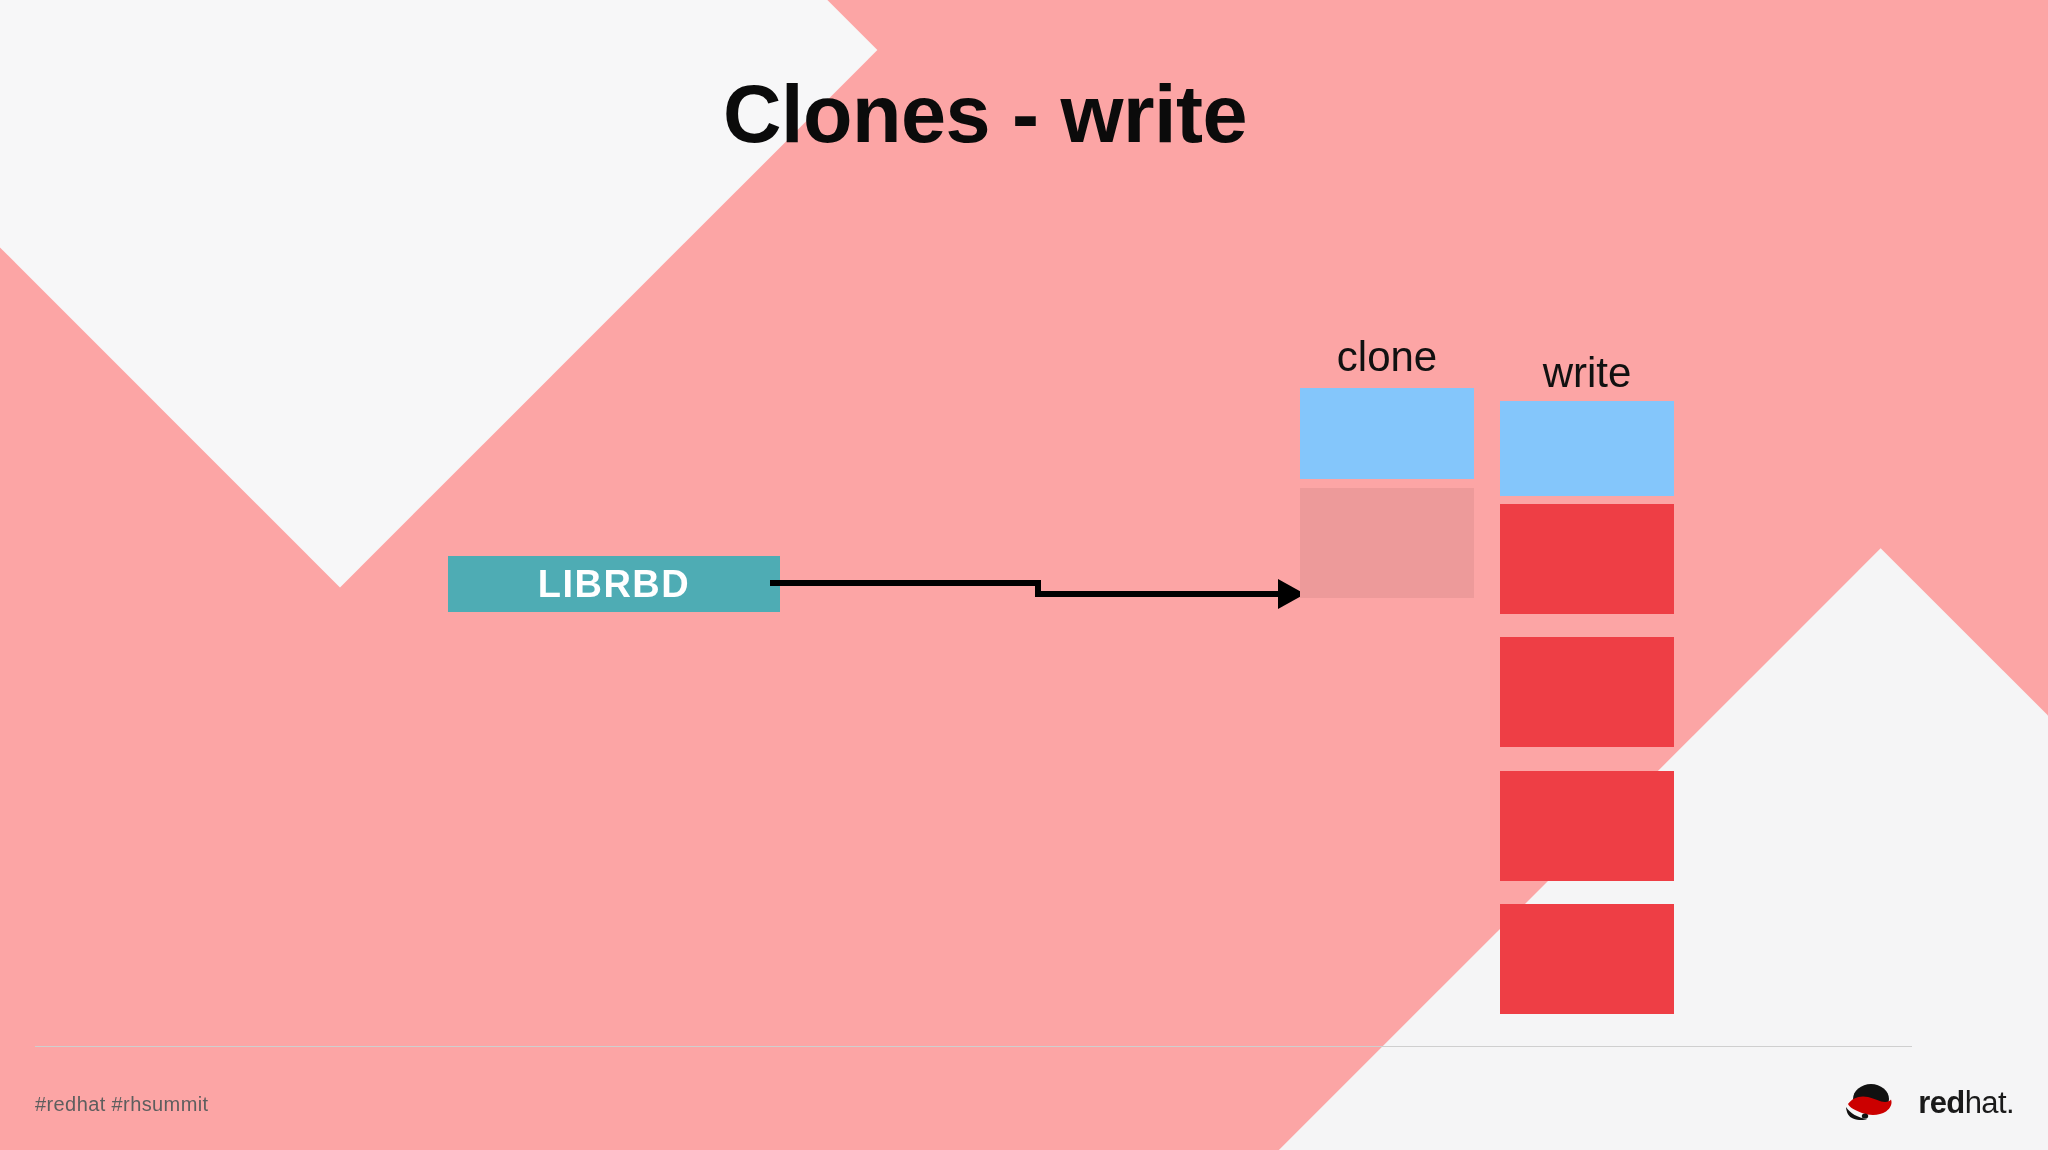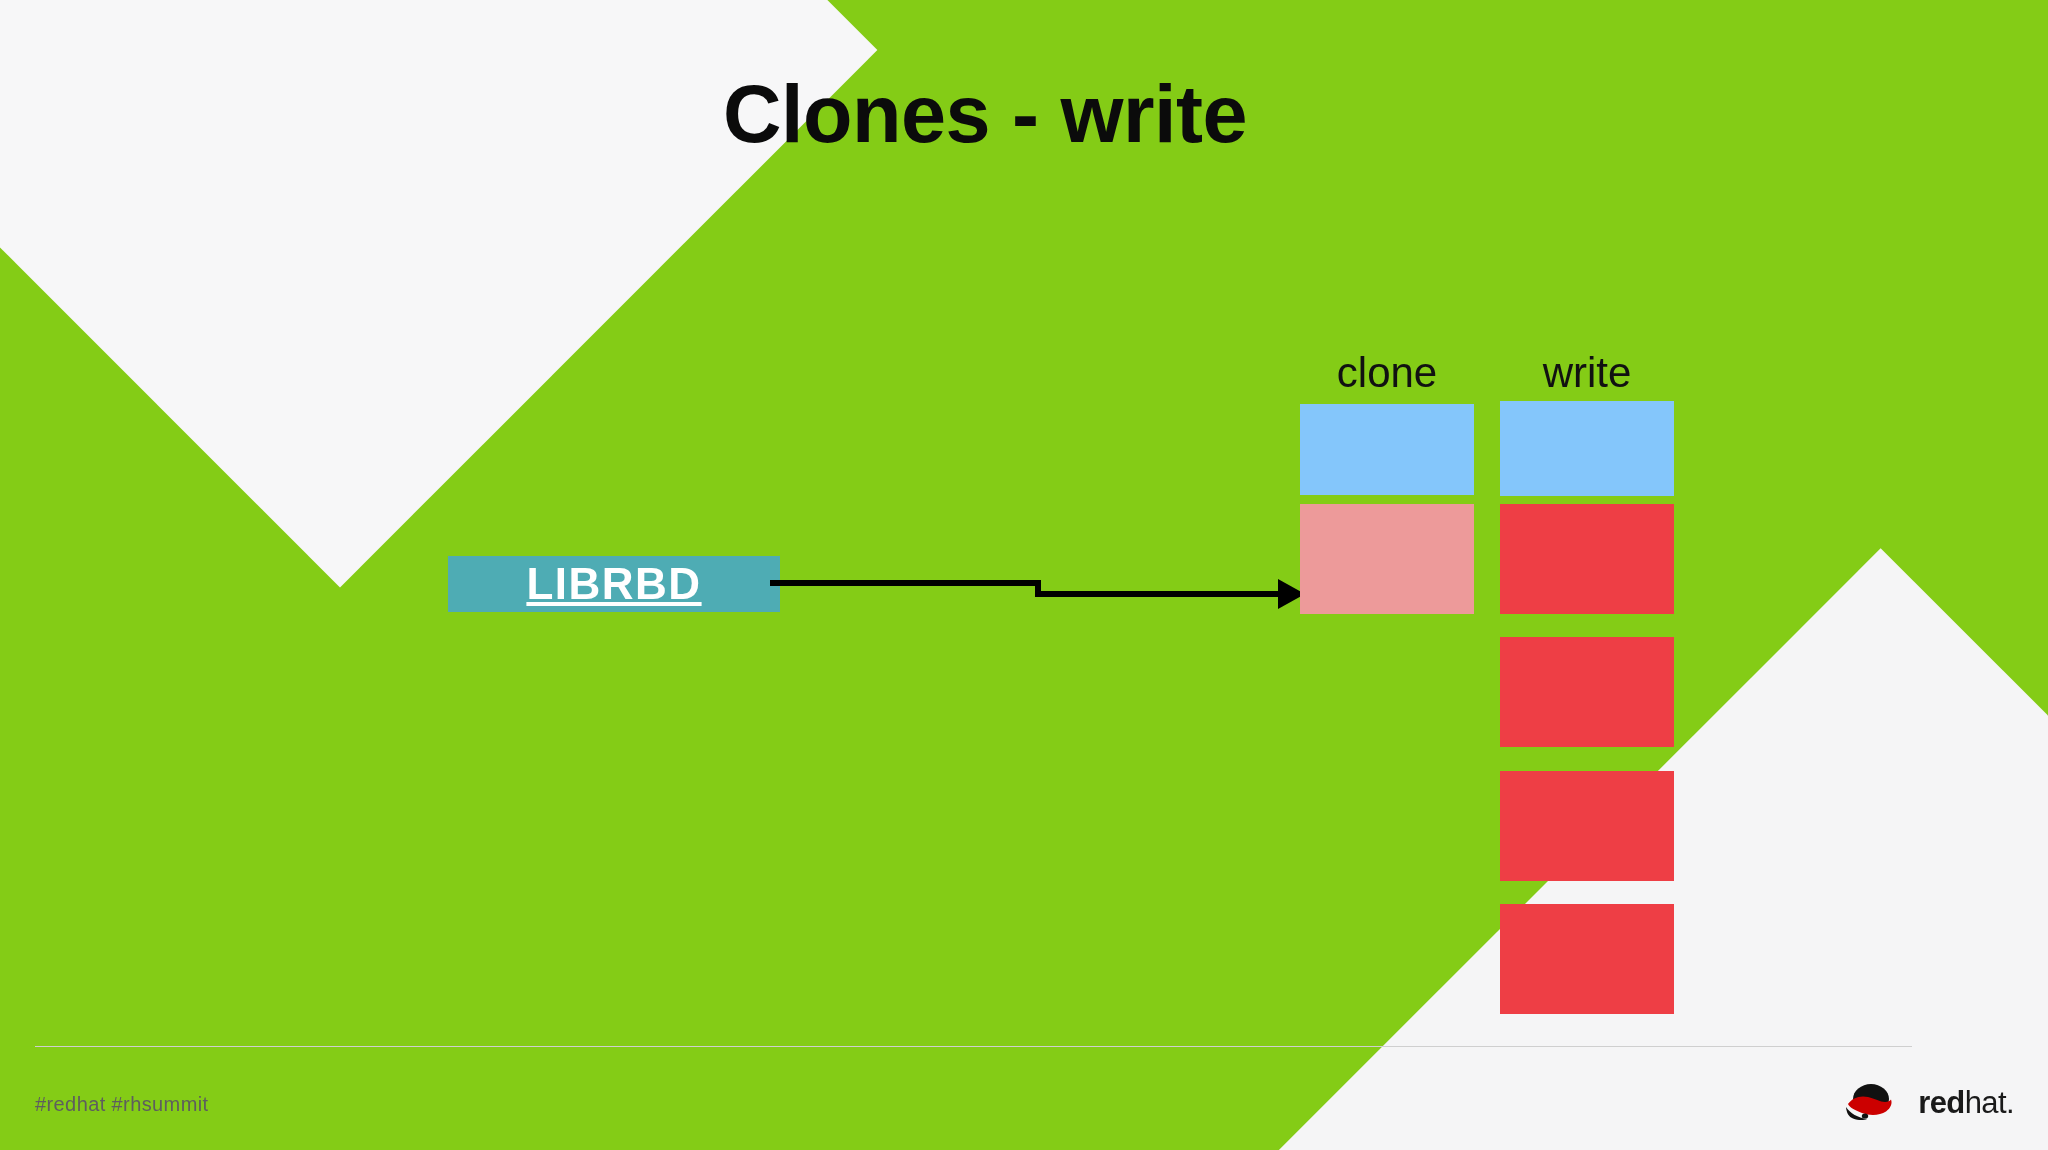--- a/index.html
+++ b/index.html
@@ -67,42 +67,41 @@
     top: 556px;
     width: 332px;
     height: 56px;
     background: #4eacb4;
     display: flex;
     align-items: center;
     justify-content: center;
   }
   .librbd-label {
     color: #ffffff;
-    font-size: 44px;
+    font-size: 38px;
     font-weight: bold;
     letter-spacing: 1.5px;
-    text-decoration: underline;
   }
 
   
   .arrow-svg {
     position: absolute;
     left: 770px;
     top: 555px;
     width: 545px;
     height: 60px;
     overflow: visible;
   }
 
   
   .column {
     position: absolute;
     width: 174px;
   }
-  .column-clone  { left: 1300px; top: 352px; }
+  .column-clone  { left: 1300px; top: 336px; }
   .column-parent { left: 1500px; top: 352px; }
 
   .column-header {
     font-size: 42px;
     color: #111111;
     text-align: center;
     line-height: 1;
     height: 52px;
   }
 
@@ -149,21 +148,21 @@
     color: #1a1a1a;
     line-height: 1;
     letter-spacing: -0.6px;
   }
   .logo-word-red { font-weight: bold; }
   .logo-word-hat { font-weight: normal; }
 </style>
 </head>
 <body>
 
-<div id="slide" style="background: #84cc16;">
+<div id="slide" style="background: #fca5a5;">
 
   <div class="wedge-topleft"></div>
   <div class="wedge-bottomright"></div>
 
   <div class="slide-title">Clones - write</div>
 
   <div class="librbd-box" style="background: rgb(78, 172, 180);">
     <span class="librbd-label" style="color: rgb(255, 255, 255);">LIBRBD</span>
   </div>
 

